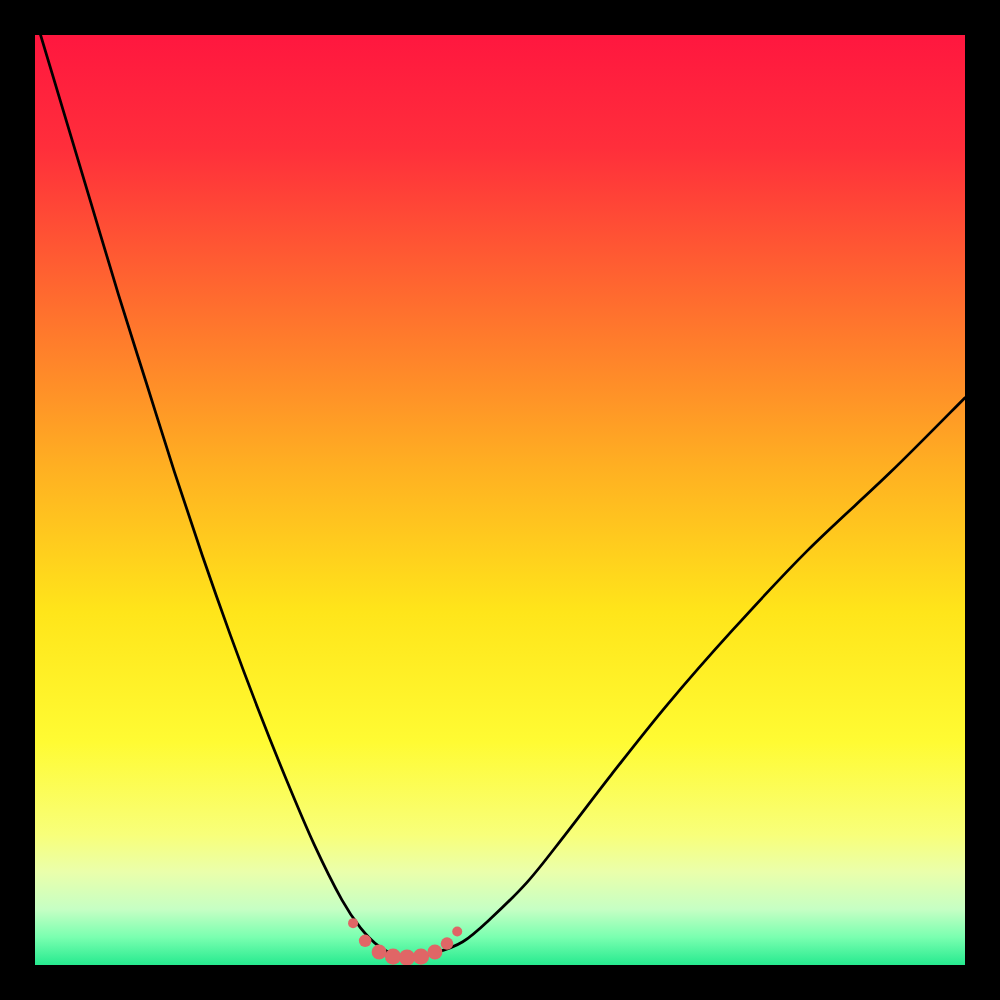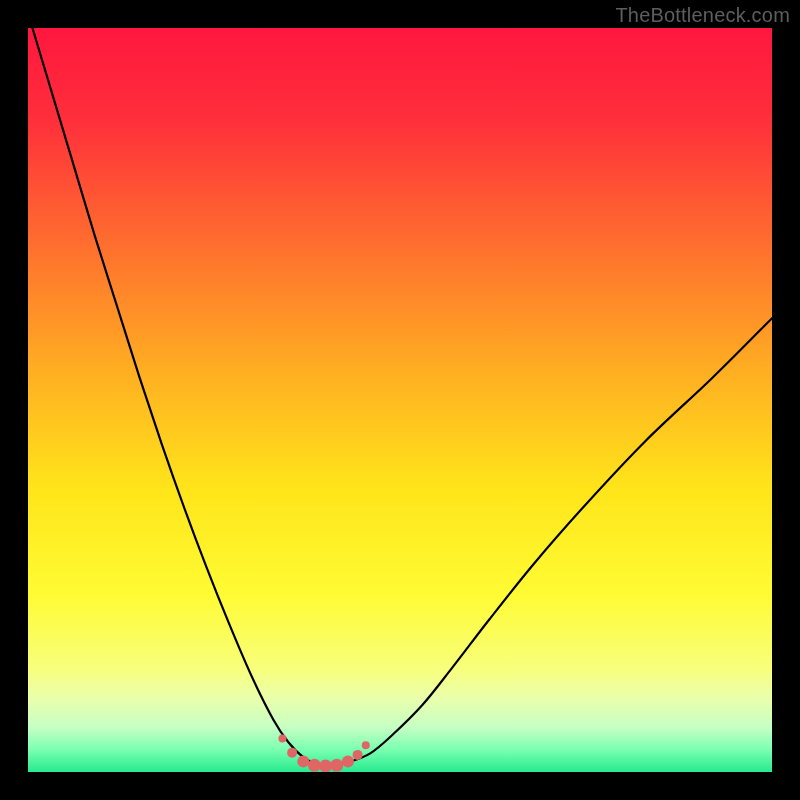--- a/index.html
+++ b/index.html
@@ -76,14 +76,13 @@
           <circle cx="275.28" cy="733.58" r="6.00" fill="#e06666" stroke="#d45a5a" stroke-width="0"></circle>
           <circle cx="286.44" cy="737.30" r="6.50" fill="#e06666" stroke="#d45a5a" stroke-width="0"></circle>
           <circle cx="297.60" cy="738.05" r="6.50" fill="#e06666" stroke="#d45a5a" stroke-width="0"></circle>
           <circle cx="308.76" cy="737.30" r="6.50" fill="#e06666" stroke="#d45a5a" stroke-width="0"></circle>
           <circle cx="319.92" cy="733.58" r="6.00" fill="#e06666" stroke="#d45a5a" stroke-width="0"></circle>
           <circle cx="329.59" cy="726.89" r="5.00" fill="#e06666" stroke="#d45a5a" stroke-width="0"></circle>
           <circle cx="337.78" cy="717.22" r="4.00" fill="#e06666" stroke="#d45a5a" stroke-width="0"></circle>
         </g>
     </svg>
   </div>
-  <div class="watermark">TheBottleneck.com</div>
 </div>
 
 </body></html>

